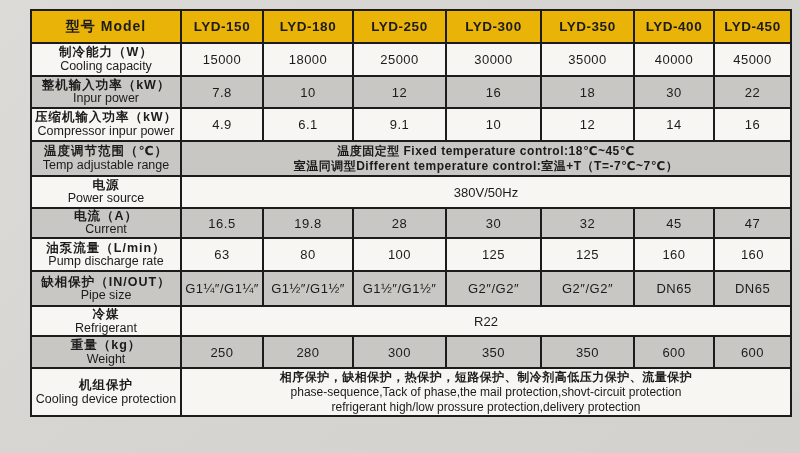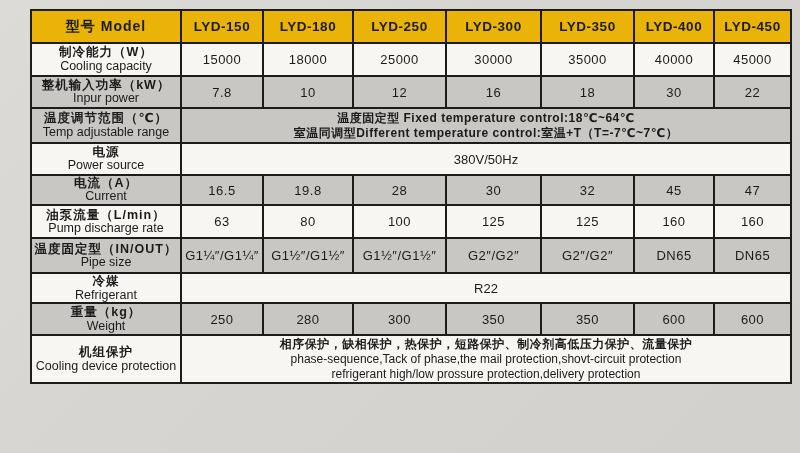--- a/index.html
+++ b/index.html
@@ -97,28 +97,41 @@
       </td>
       <td class="val">7.8</td>
       <td class="val">10</td>
       <td class="val">12</td>
       <td class="val">16</td>
       <td class="val">18</td>
       <td class="val">30</td>
       <td class="val">22</td>
     </tr>
 
+    <tr class="row-white" style="height:33px">
+      <td class="label">
+        <div class="cn">压缩机输入功率（kW）</div>
+        <div class="en">Compressor inpur power</div>
+      </td>
+      <td class="val">4.9</td>
+      <td class="val">6.1</td>
+      <td class="val">9.1</td>
+      <td class="val">10</td>
+      <td class="val">12</td>
+      <td class="val">14</td>
+      <td class="val">16</td>
+    </tr>
 
     <tr class="row-gray" style="height:35px">
       <td class="label">
         <div class="cn">温度调节范围（℃）</div>
         <div class="en">Temp adjustable range</div>
       </td>
       <td class="span-multi" colspan="7">
-        <div class="ln-b">温度固定型 Fixed temperature control:18℃~64℃</div>
+        <div class="ln-b">温度固定型 Fixed temperature control:18℃~45℃</div>
         <div class="ln-b">室温同调型Different temperature control:室温+T（T=-7℃~7℃）</div>
       </td>
     </tr>
 
     <tr class="row-white" style="height:32px">
       <td class="label">
         <div class="cn">电源</div>
         <div class="en">Power source</div>
       </td>
       <td class="span-val" colspan="7">380V/50Hz</td>
@@ -147,21 +160,21 @@
       <td class="val">80</td>
       <td class="val">100</td>
       <td class="val">125</td>
       <td class="val">125</td>
       <td class="val">160</td>
       <td class="val">160</td>
     </tr>
 
     <tr class="row-gray" style="height:35px">
       <td class="label">
-        <div class="cn">温度固定型（IN/OUT）</div>
+        <div class="cn">缺相保护（IN/OUT）</div>
         <div class="en">Pipe size</div>
       </td>
       <td class="val">G1¼″/G1¼″</td>
       <td class="val">G1½″/G1½″</td>
       <td class="val">G1½″/G1½″</td>
       <td class="val">G2″/G2″</td>
       <td class="val">G2″/G2″</td>
       <td class="val">DN65</td>
       <td class="val">DN65</td>
     </tr>

